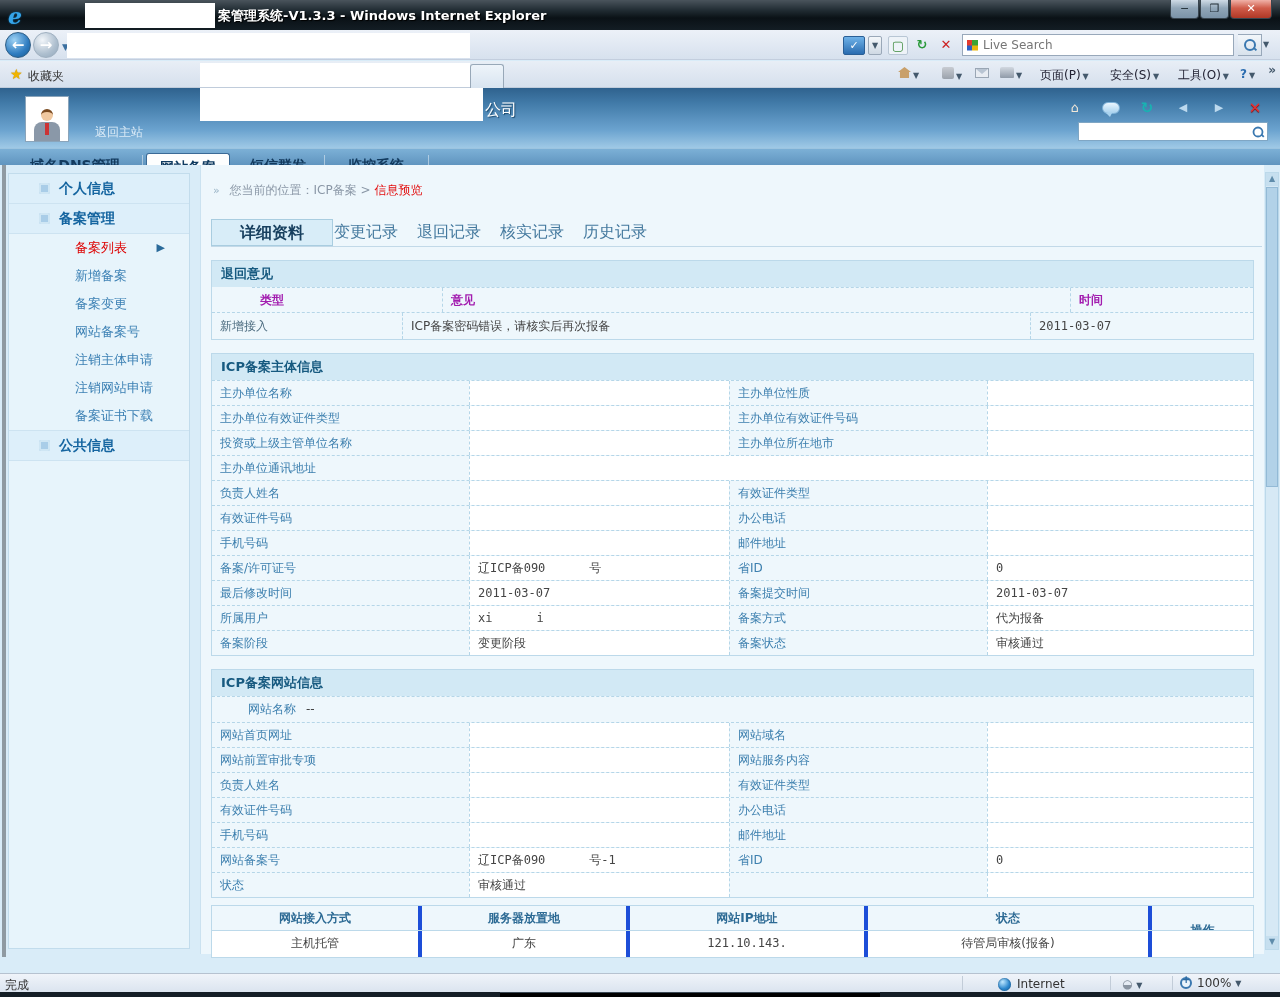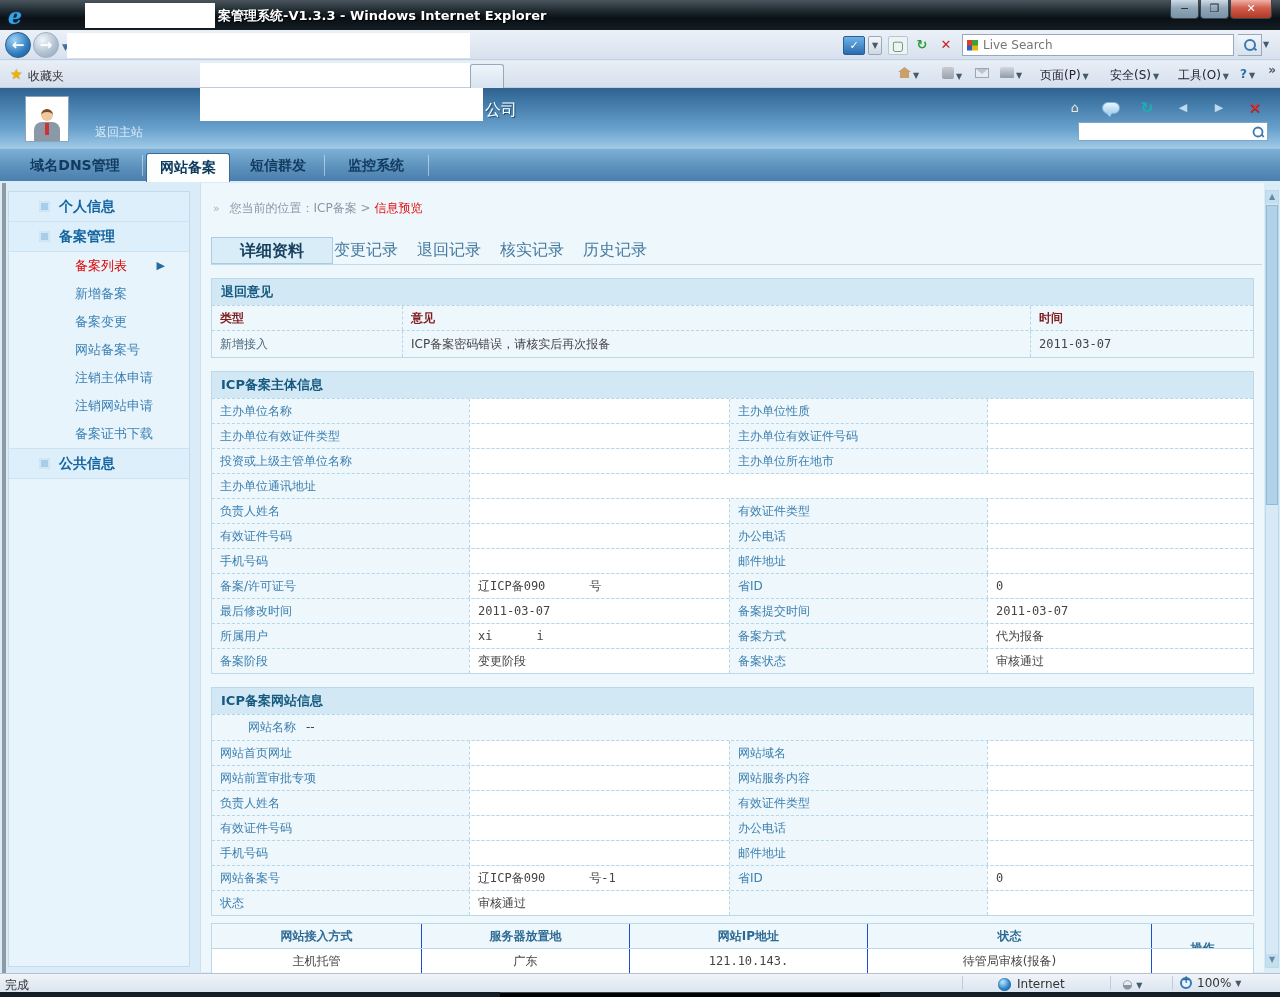--- a/index.html
+++ b/index.html
@@ -81,21 +81,21 @@
   .hdr-search .mag { transform:scale(.9); margin-right:3px; }
 
   
   .apptabs { position:absolute; left:0; top:148px; width:1280px; height:33px;
     background:linear-gradient(180deg,#7cb0d6 0%,#5d92bd 55%,#4a7fae 100%); border-top:1px solid #9cc4e0; }
   .atab { position:absolute; top:0; height:33px; line-height:33px; text-align:center; font-size:14px; font-weight:bold; color:#123a5e; }
   .atab-sep { position:absolute; top:6px; width:1px; height:21px; background:rgba(255,255,255,.45); }
   .atab.active { top:4px; height:29px; line-height:27px; background:#fdfefe; border-radius:3px 3px 0 0; border:1px solid #3a6a96; border-bottom:none; color:#0e3a60; }
 
   
-  .content { position:absolute; left:0; top:183px; width:1280px; height:792px; background:#d9ecf8; }
+  .content { position:absolute; left:0; top:165px; width:1280px; height:792px; background:#d9ecf8; }
   .left-edge { position:absolute; left:2px; top:0; width:4px; height:792px; background:#8f9aa2; }
   .sidebar { position:absolute; left:8px; top:8px; width:182px; height:776px; background:#e7f4fb; border:1px solid #c2dcec; }
   .sb-section { position:relative; height:29px; line-height:29px; padding-left:50px; font-size:14px; font-weight:bold; color:#1565a0; background:#ddeffa; }
   .sb-section .sq { position:absolute; left:30px; top:9px; width:11px; height:11px; border-radius:2px; background:#a9cde8; box-shadow:inset 0 0 0 2px #cfe6f4; }
   .sb-sep { height:0; border-top:1px solid #cde3f1; }
   .sb-item { position:relative; height:28px; line-height:28px; padding-left:66px; font-size:13px; color:#3c80b4; cursor:pointer; }
   .sb-item.active { color:#dd0000; }
   .sb-item .arrow { position:absolute; right:24px; top:0; color:#2a6a9a; font-size:11px; }
 
   .main { position:absolute; left:200px; top:0; width:1064px; height:789px; background:#eef7fc; border-left:1px solid #cbe2f0; }
@@ -117,40 +117,40 @@
   .lab2 { border-left:1px dashed #b5d6e8; }
   .mono { font-family:"DejaVu Sans Mono","Liberation Mono",monospace; font-size:12px; }
   .gap40 { display:inline-block; width:44px; }
 
   
   .ret-row { display:flex; border-top:1px dashed #b5d6e8; height:25px; line-height:24px; }
   .ret-row .c { padding-left:8px; white-space:nowrap; overflow:hidden; }
   .ret-c1 { width:190px; }
   .ret-c2 { width:628px; border-left:1px dashed #b5d6e8; }
   .ret-c3 { flex:1; border-left:1px dashed #b5d6e8; }
-  .ret-head { color:#7f1d1d; font-weight:bold; }
+  .ret-head { color:#a21caf; font-weight:bold;margin-left:40px; }
   .ret-data { height:27px; line-height:26px; color:#4a6a7e; }
   .ret-data .cm { color:#444; }
 
   
   .w-l1 { width:257px; }
   .w-v1 { width:260px; }
   .w-l2 { width:258px; }
   .w-v2 { flex:1; }
   .w-span { flex:1; }
   .subrow { display:flex; height:26px; line-height:25px; border-top:1px dashed #b5d6e8; color:#3c7fae; }
   .subrow .nm { padding-left:36px; }
   .subrow .nv { padding-left:10px; color:#444; }
 
   
   .acc { margin:7px 10px 0 10px; border:1px solid #bcd9ea; }
   .acc-row { display:flex; text-align:center; height:25px; line-height:24px; }
   .acc-row.hd { color:#2c6a94; font-weight:bold; border-bottom:1px solid #bcd9ea; }
   .acc-row.dt { background:#fff; color:#444; height:26px; line-height:25px; }
-  .acc-c { border-right:1px solid #1d4ed8; overflow:hidden; white-space:nowrap; }
+  .acc-c { border-right:4px solid #1d4ed8; overflow:hidden; white-space:nowrap; }
   .acc-c:last-child { border-right:none;margin-top:12px; }
   .ac1 { width:210px; } .ac2 { width:208px; } .ac3 { width:238px; } .ac4 { width:284px; } .ac5 { flex:1; }
 
   
   .vscroll { position:absolute; right:1px; top:7px; width:14px; height:778px; background:#d6e9f5; border:1px solid #bcd9ea; }
   .vs-btn { width:12px; height:13px; background:#c6dfef; color:#5f8cab; font-size:8px; text-align:center; line-height:12px; }
   .vs-btn.dn { position:absolute; bottom:0; }
   .vs-thumb { position:absolute; top:14px; left:0; width:12px; height:300px; background:#b2d2e8; border:1px solid #93bad6; }
 
   

